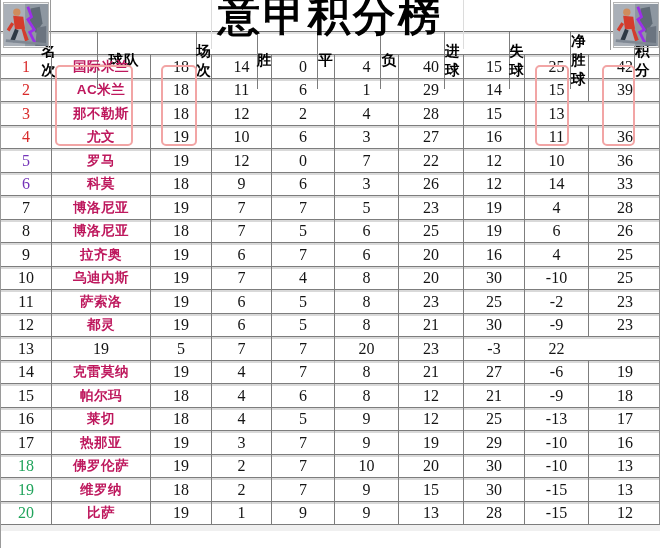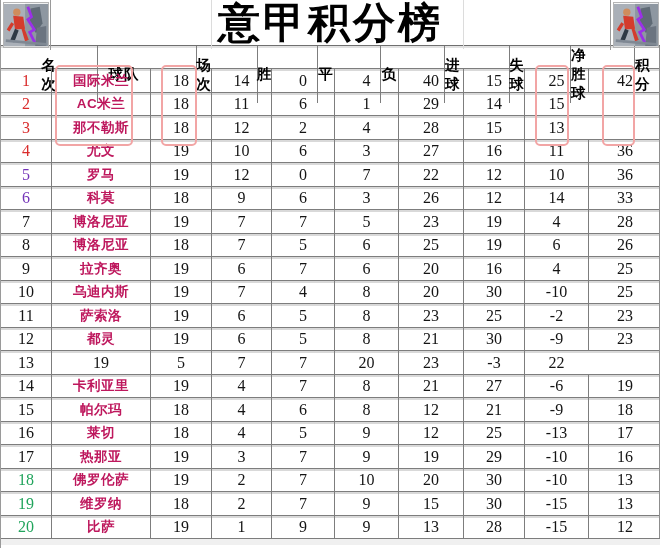--- a/index.html
+++ b/index.html
@@ -7,21 +7,21 @@
   .sheet {
     position: relative;
     width: 660px; height: 548px;
     background: #ffffff;
     font-family: "Liberation Sans", sans-serif;
     overflow: hidden;
     border-left: 1px solid #9a9a9a;
   }
   
   .title-row {
-    height: 46px;
+    height: 32px;
     display: flex;
     position: relative;
     border-bottom: 1px solid #6f6f6f;
     background: #ffffff;
   }
   .corner {
     width: 50px; height: 50px;
     display: flex; align-items: flex-start; justify-content: center;
     padding-top: 2px;
   }
@@ -166,20 +166,21 @@
   <div class="trow">
     <div class="cell rank-cell" style="color: rgb(217, 43, 43);">2</div>
     <div class="cell team-cell">AC米兰</div>
     <div class="cell">18</div>
     <div class="cell">11</div>
     <div class="cell">6</div>
     <div class="cell">1</div>
     <div class="cell">29</div>
     <div class="cell">14</div>
     <div class="cell">15</div>
+    <div class="cell">39</div>
   </div>
 
   <div class="trow">
     <div class="cell rank-cell" style="color: rgb(217, 43, 43);">3</div>
     <div class="cell team-cell">那不勒斯</div>
     <div class="cell">18</div>
     <div class="cell">12</div>
     <div class="cell">2</div>
     <div class="cell">4</div>
     <div class="cell">28</div>
@@ -311,21 +312,21 @@
     <div class="cell">7</div>
     <div class="cell">7</div>
     <div class="cell">20</div>
     <div class="cell">23</div>
     <div class="cell">-3</div>
     <div class="cell">22</div>
   </div>
 
   <div class="trow">
     <div class="cell rank-cell" style="color: rgb(21, 21, 21);">14</div>
-    <div class="cell team-cell">卡利亚里</div>
+    <div class="cell team-cell">克雷莫纳</div>
     <div class="cell">19</div>
     <div class="cell">4</div>
     <div class="cell">7</div>
     <div class="cell">8</div>
     <div class="cell">21</div>
     <div class="cell">27</div>
     <div class="cell">-6</div>
     <div class="cell">19</div>
   </div>
 

